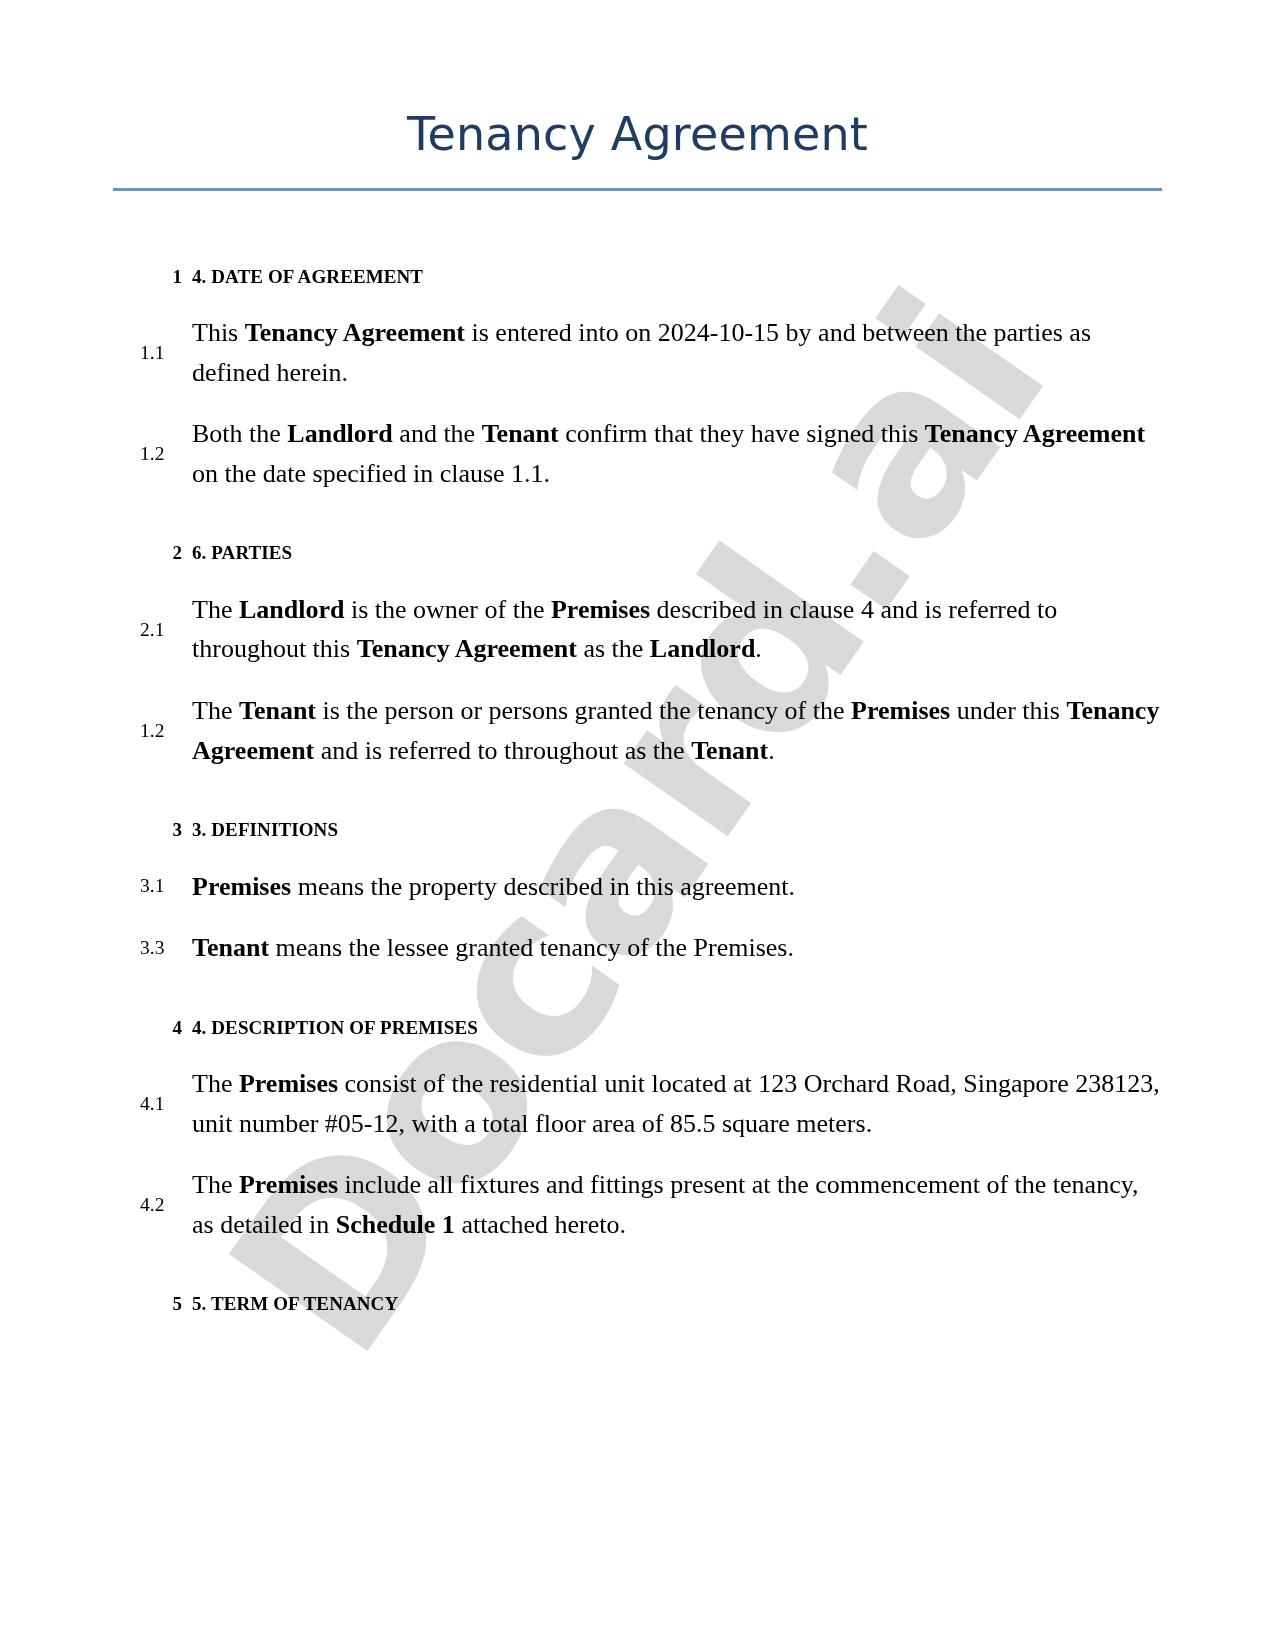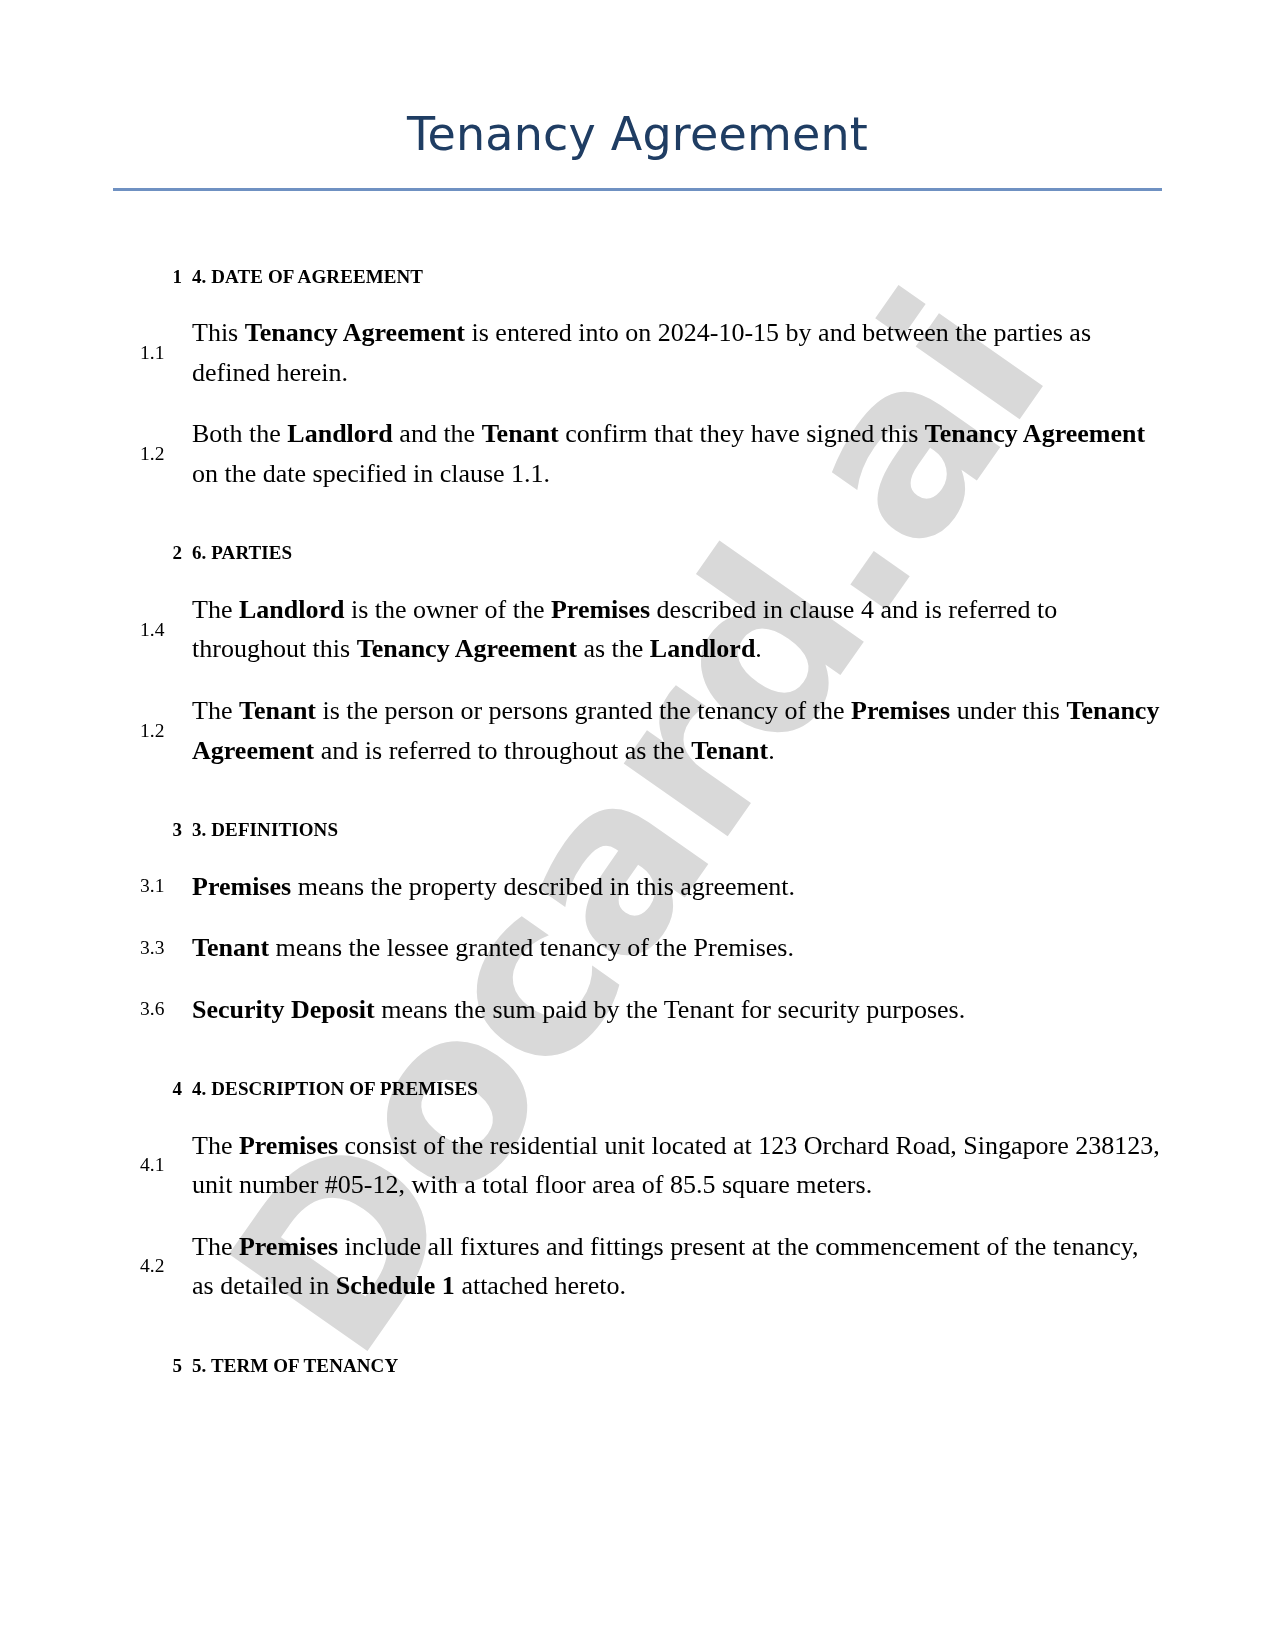--- a/index.html
+++ b/index.html
@@ -153,45 +153,41 @@
           <span class="num">1.2</span>
           <span class="ctext">Both the <b>Landlord</b> and the <b>Tenant</b> confirm that they have signed this <b>Tenancy Agreement</b> on the date specified in clause 1.1.</span>
         </div>
       </div>
       <div class="section">
         <div class="section-heading">
           <span class="num">2</span>
           <span class="htext">6. PARTIES</span>
         </div>
         <div class="clause">
-          <span class="num">1.4</span>
+          <span class="num">2.1</span>
           <span class="ctext">The <b>Landlord</b> is the owner of the <b>Premises</b> described in clause 4 and is referred to throughout this <b>Tenancy Agreement</b> as the <b>Landlord</b>.</span>
         </div>
         <div class="clause">
           <span class="num">1.2</span>
           <span class="ctext">The <b>Tenant</b> is the person or persons granted the tenancy of the <b>Premises</b> under this <b>Tenancy Agreement</b> and is referred to throughout as the <b>Tenant</b>.</span>
         </div>
       </div>
       <div class="section">
         <div class="section-heading">
           <span class="num">3</span>
           <span class="htext">3. DEFINITIONS</span>
         </div>
         <div class="clause">
           <span class="num">3.1</span>
           <span class="ctext"><b>Premises</b> means the property described in this agreement.</span>
         </div>
         <div class="clause">
           <span class="num">3.3</span>
           <span class="ctext"><b>Tenant</b> means the lessee granted tenancy of the Premises.</span>
         </div>
-        <div class="clause">
-          <span class="num">3.6</span>
-          <span class="ctext"><b>Security Deposit</b> means the sum paid by the Tenant for security purposes.</span>
-        </div>
       </div>
       <div class="section">
         <div class="section-heading">
           <span class="num">4</span>
           <span class="htext">4. DESCRIPTION OF PREMISES</span>
         </div>
         <div class="clause">
           <span class="num">4.1</span>
           <span class="ctext">The <b>Premises</b> consist of the residential unit located at 123 Orchard Road, Singapore 238123, unit number #05-12, with a total floor area of 85.5 square meters.</span>
         </div>

